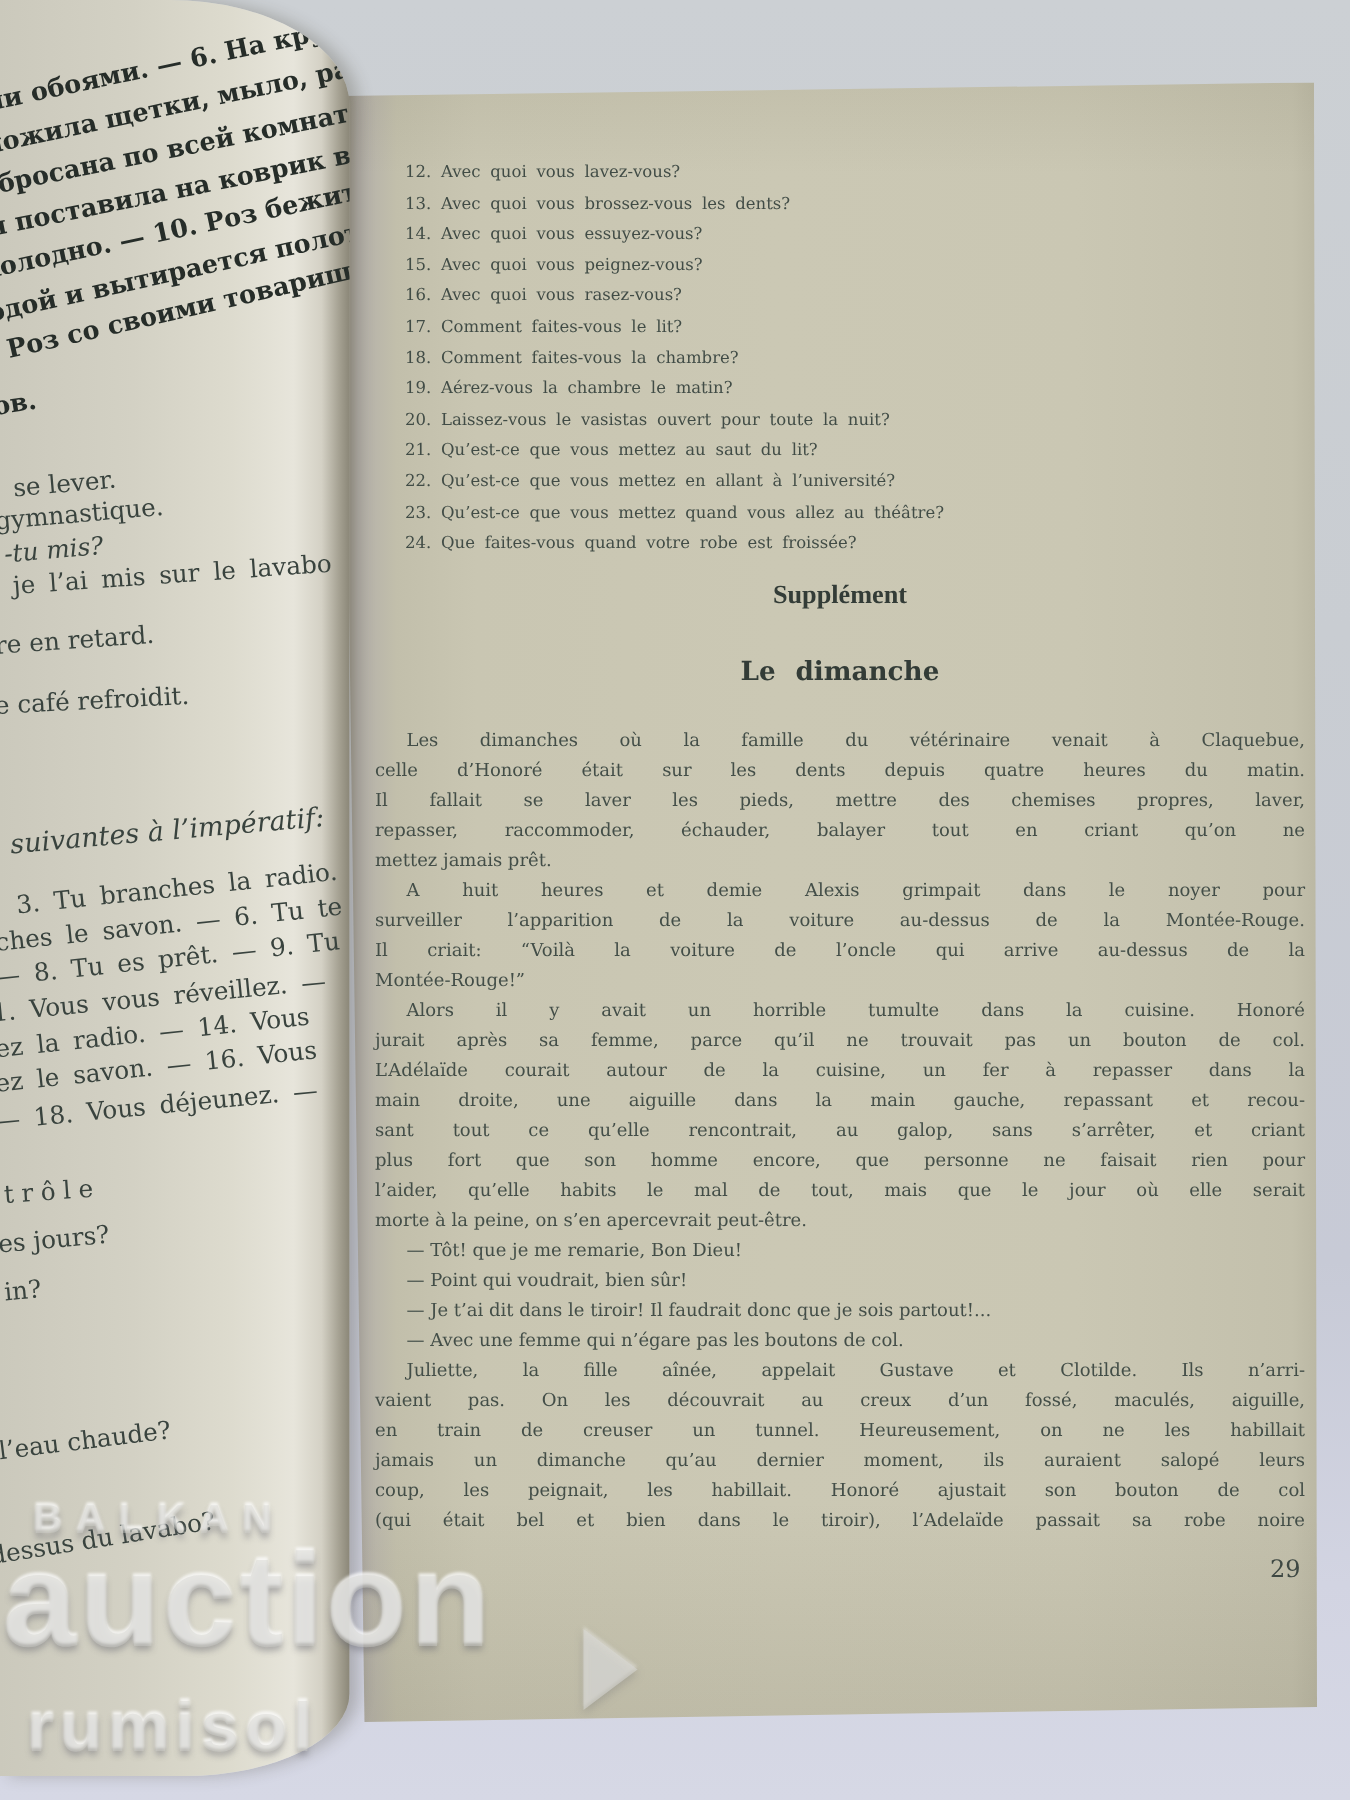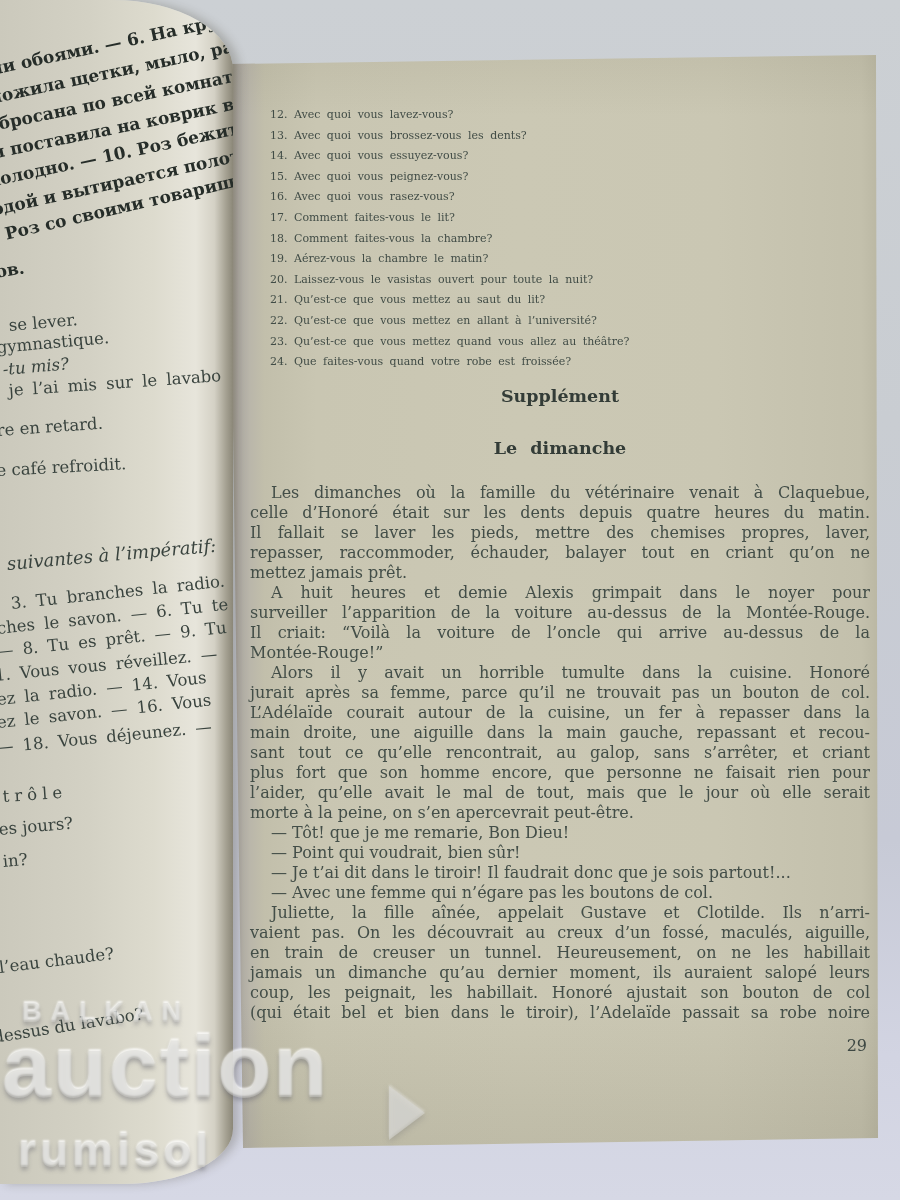--- a/index.html
+++ b/index.html
@@ -19,25 +19,25 @@
   }
   .q-block{position:absolute; left:45px; top:55px; width:590px;}
   .q-line{
     height:20.6px; line-height:20.6px; font-size:11px; color:#414c46;
     word-spacing:3px; white-space:nowrap;
   }
   .heading{
     position:absolute; left:25px; width:620px; text-align:center;
     font-size:17.5px; font-weight:bold; color:#333c37;
   }
-  .h-supplement{top:336px;}
+  .h-supplement{top:336px;font-family:Liberation Serif, serif;}
   .h-dimanche{top:388px; word-spacing:7px;}
   .body-block{position:absolute; left:25px; top:433px; width:620px;}
   .line{
-    height:20px; line-height:20px; font-size:16px; color:#434e48;
+    height:20px; line-height:20px; font-size:12px; color:#434e48;
     text-align:justify; text-align-last:justify; overflow:visible; white-space:normal;
   }
   .line.end{text-align-last:left;}
   .line.indent{text-indent:21px;}
   .page-num{
     position:absolute; right:14px; top:986px; font-size:16px; color:#3e4843;
   }
   
   .page-left{
     position:absolute; left:0; top:0; width:233px; height:1184px; z-index:2; overflow:hidden;
@@ -101,21 +101,21 @@
         <div class="line indent">A huit heures et demie Alexis grimpait dans le noyer pour</div>
         <div class="line">surveiller l’apparition de la voiture au-dessus de la Montée-Rouge.</div>
         <div class="line">Il criait: “Voilà la voiture de l’oncle qui arrive au-dessus de la</div>
         <div class="line end">Montée-Rouge!”</div>
         <div class="line indent">Alors il y avait un horrible tumulte dans la cuisine. Honoré</div>
         <div class="line">jurait après sa femme, parce qu’il ne trouvait pas un bouton de col.</div>
         <div class="line">L’Adélaïde courait autour de la cuisine, un fer à repasser dans la</div>
         <div class="line">main droite, une aiguille dans la main gauche, repassant et recou-</div>
         <div class="line">sant tout ce qu’elle rencontrait, au galop, sans s’arrêter, et criant</div>
         <div class="line">plus fort que son homme encore, que personne ne faisait rien pour</div>
-        <div class="line">l’aider, qu’elle avait le mal de tout, mais que le jour où elle serait</div>
+        <div class="line">l’aider, qu’elle habits le mal de tout, mais que le jour où elle serait</div>
         <div class="line end">morte à la peine, on s’en apercevrait peut-être.</div>
         <div class="line indent end">— Tôt! que je me remarie, Bon Dieu!</div>
         <div class="line indent end">— Point qui voudrait, bien sûr!</div>
         <div class="line indent end">— Je t’ai dit dans le tiroir! Il faudrait donc que je sois partout!...</div>
         <div class="line indent end">— Avec une femme qui n’égare pas les boutons de col.</div>
         <div class="line indent">Juliette, la fille aînée, appelait Gustave et Clotilde. Ils n’arri-</div>
         <div class="line">vaient pas. On les découvrait au creux d’un fossé, maculés, aiguille,</div>
         <div class="line">en train de creuser un tunnel. Heureusement, on ne les habillait</div>
         <div class="line">jamais un dimanche qu’au dernier moment, ils auraient salopé leurs</div>
         <div class="line">coup, les peignait, les habillait. Honoré ajustait son bouton de col</div>

